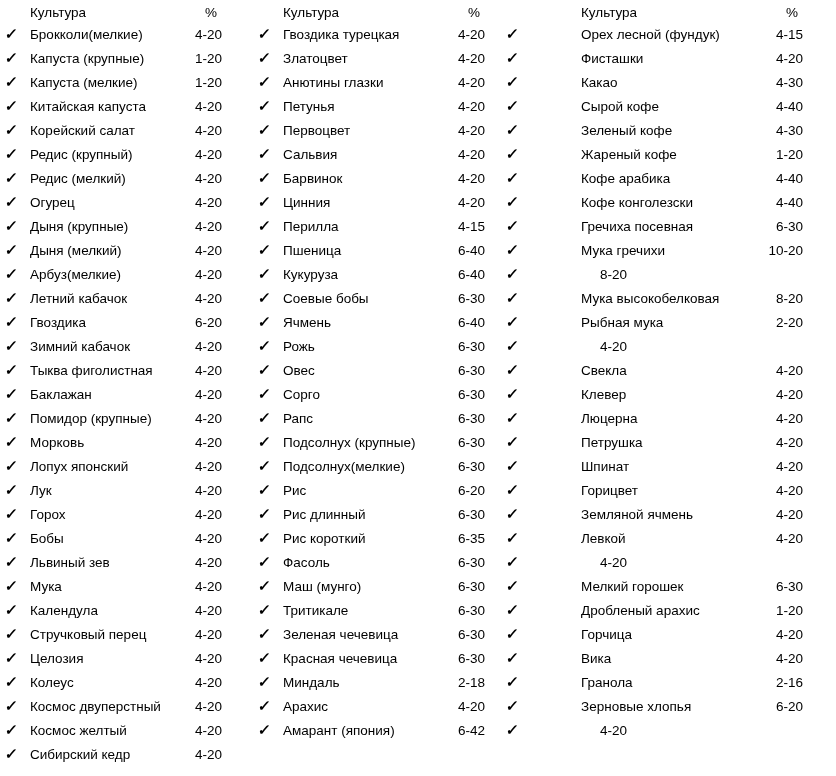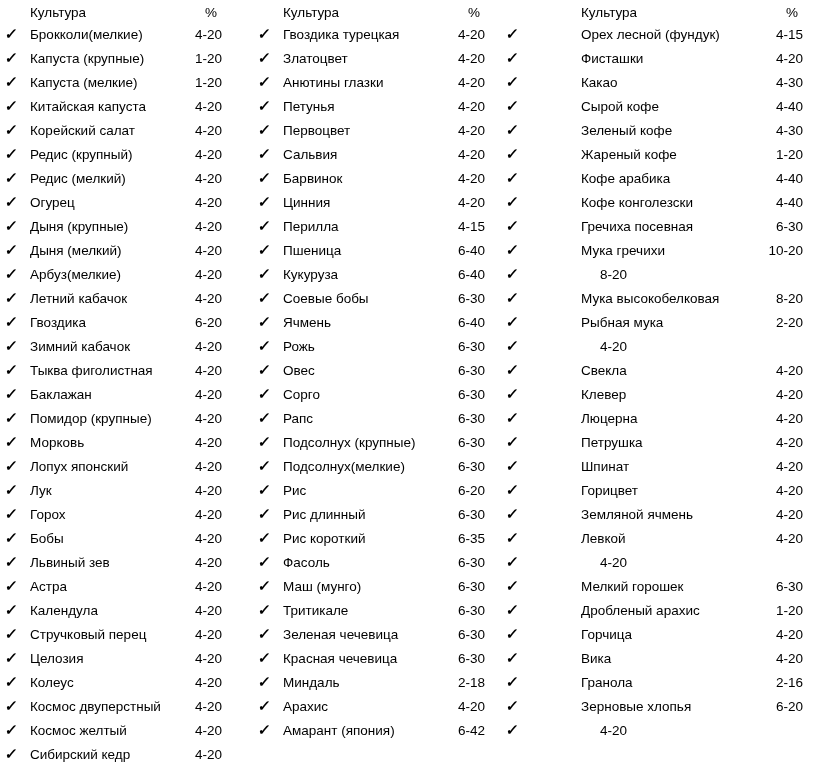--- a/index.html
+++ b/index.html
@@ -185,21 +185,21 @@
     <span class="name-cell">Бобы</span>
     <span class="pct-cell">4-20</span>
   </div>
       <div class="row">
     <span class="check-cell"><span class="check">✓</span></span>
     <span class="name-cell">Львиный зев</span>
     <span class="pct-cell">4-20</span>
   </div>
       <div class="row">
     <span class="check-cell"><span class="check">✓</span></span>
-    <span class="name-cell">Астра</span>
+    <span class="name-cell">Мука</span>
     <span class="pct-cell">4-20</span>
   </div>
       <div class="row">
     <span class="check-cell"><span class="check">✓</span></span>
     <span class="name-cell">Календула</span>
     <span class="pct-cell">4-20</span>
   </div>
       <div class="row">
     <span class="check-cell"><span class="check">✓</span></span>
     <span class="name-cell">Стручковый перец</span>

